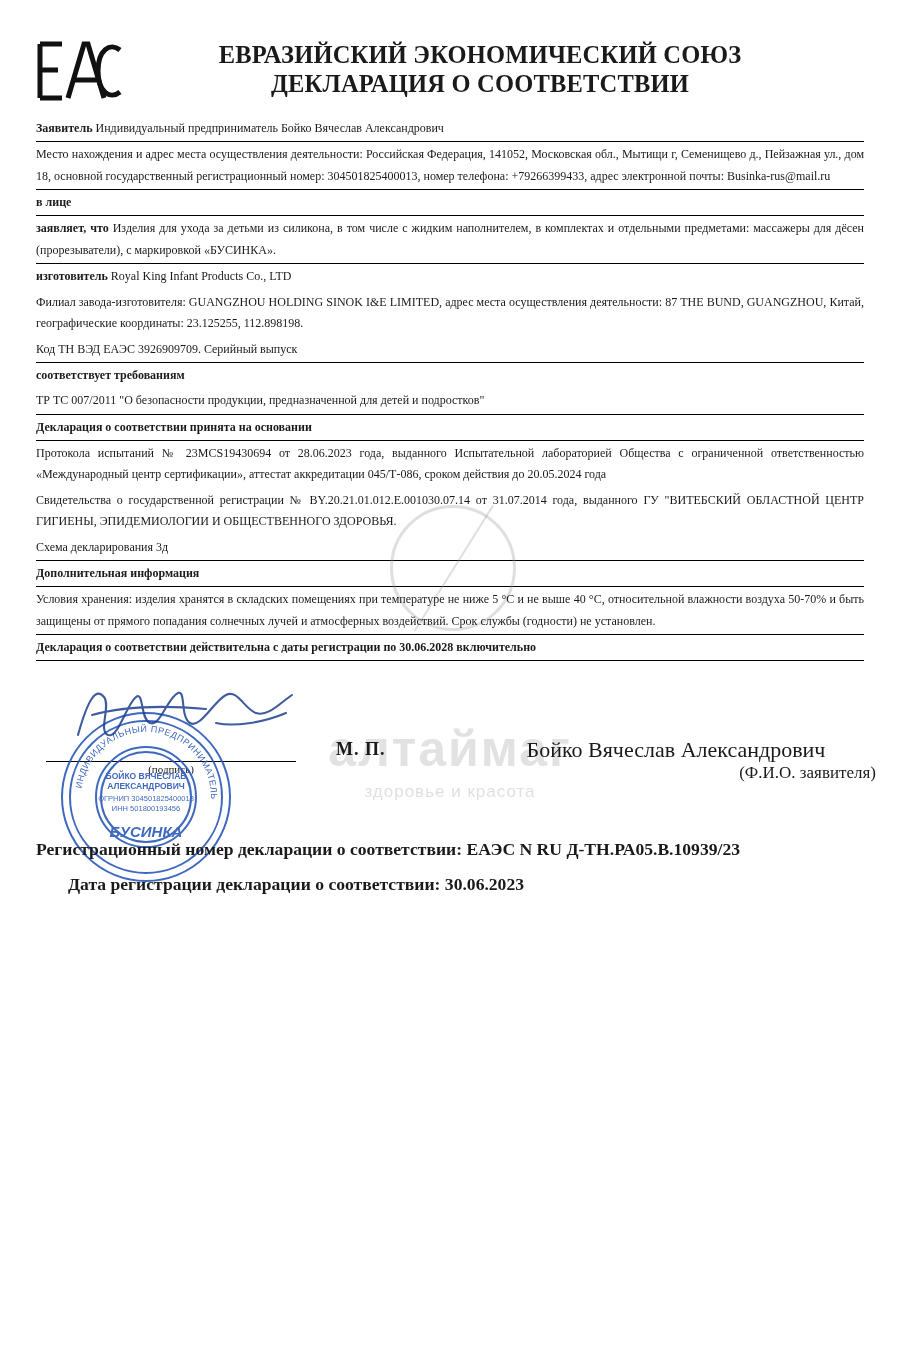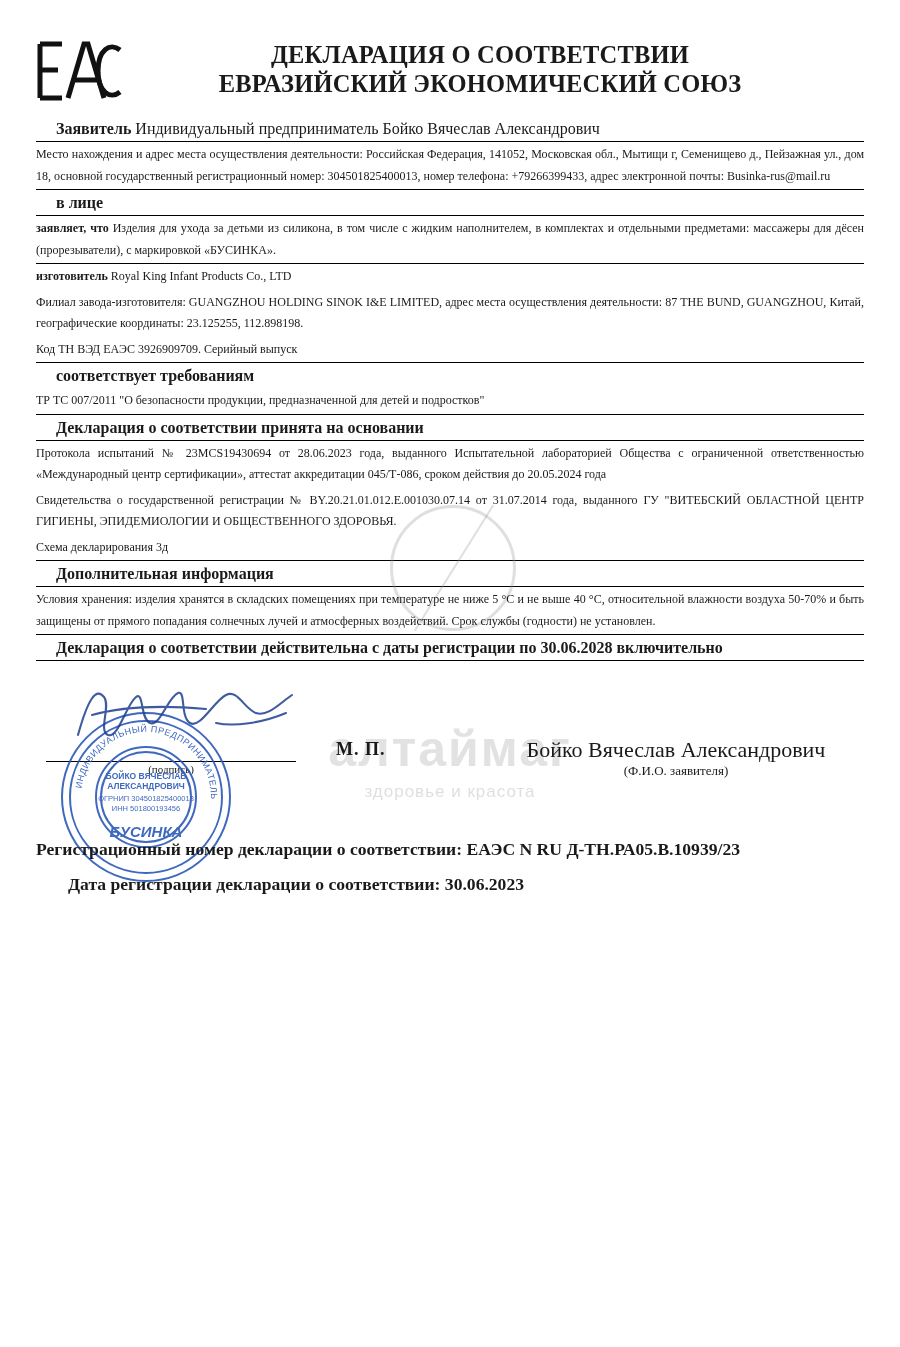--- a/index.html
+++ b/index.html
@@ -114,26 +114,25 @@
     font-size: 12px;
     line-height: 21.5px;
     padding: 2px 0 2px 0;
     text-align: justify;
   }
   .blk.nojust { text-align: left; }
   b, .b { font-weight: bold; }
 
   .label-row {
     font-weight: bold;
-    font-size: 16px;
+    font-size: 12px;
     line-height: 21px;
     padding: 2px 0 2px 0;
     position: relative;
     z-index: 10;
-    margin-left: 20px;
   }
 
   .sig-area {
     position: relative;
     margin-top: 26px;
     height: 120px;
     z-index: 10;
   }
   .sig-line {
     position: absolute;
@@ -164,22 +163,22 @@
     top: 50px;
     width: 400px;
     text-align: center;
     font-size: 22px;
   }
   .declarant-cap {
     position: absolute;
     left: 440px;
     top: 76px;
     width: 400px;
-    text-align: center;
-    font-size: 13px;
+    text-align: right;
+    font-size: 17px;
   }
 
   .reg-line {
     font-weight: bold;
     font-size: 17.6px;
     margin-top: 32px;
     position: relative;
     z-index: 10;
   }
   .reg-line2 {
@@ -225,22 +224,22 @@
 
   <div class="header">
     <svg class="eac-logo" viewBox="0 0 86 62">
       <g fill="none" stroke="#111" stroke-width="5">
         <path d="M4 4 L4 58 M4 4 L26 4 M4 30 L22 30 M4 58 L26 58"></path>
         <path d="M32 58 L48 4 L52 4 L68 58 M38 40 L62 40"></path>
         <path d="M84 10 C74 2, 62 10, 62 31 C62 52, 74 60, 84 52"></path>
       </g>
     </svg>
     <div class="title-block">
+      <div class="title-line">ЕВРАЗИЙСКИЙ ЭКОНОМИЧЕСКИЙ СОЮЗ</div>
       <div class="title-line">ДЕКЛАРАЦИЯ О СООТВЕТСТВИИ</div>
-      <div class="title-line">ЕВРАЗИЙСКИЙ ЭКОНОМИЧЕСКИЙ СОЮЗ</div>
     </div>
   </div>
 
   <div class="label-row">
     <span class="b">Заявитель</span>
     <span style="font-weight:normal">Индивидуальный предприниматель Бойко Вячеслав Александрович</span>
   </div>
   <div class="rule"></div>
   <div class="blk">Место нахождения и адрес места осуществления деятельности: Российская Федерация, 141052, Московская обл., Мытищи г, Семенищево д., Пейзажная ул., дом 18, основной государственный регистрационный номер: 304501825400013, номер телефона: +79266399433, адрес электронной почты: Businka-rus@mail.ru</div>
   <div class="rule"></div>

